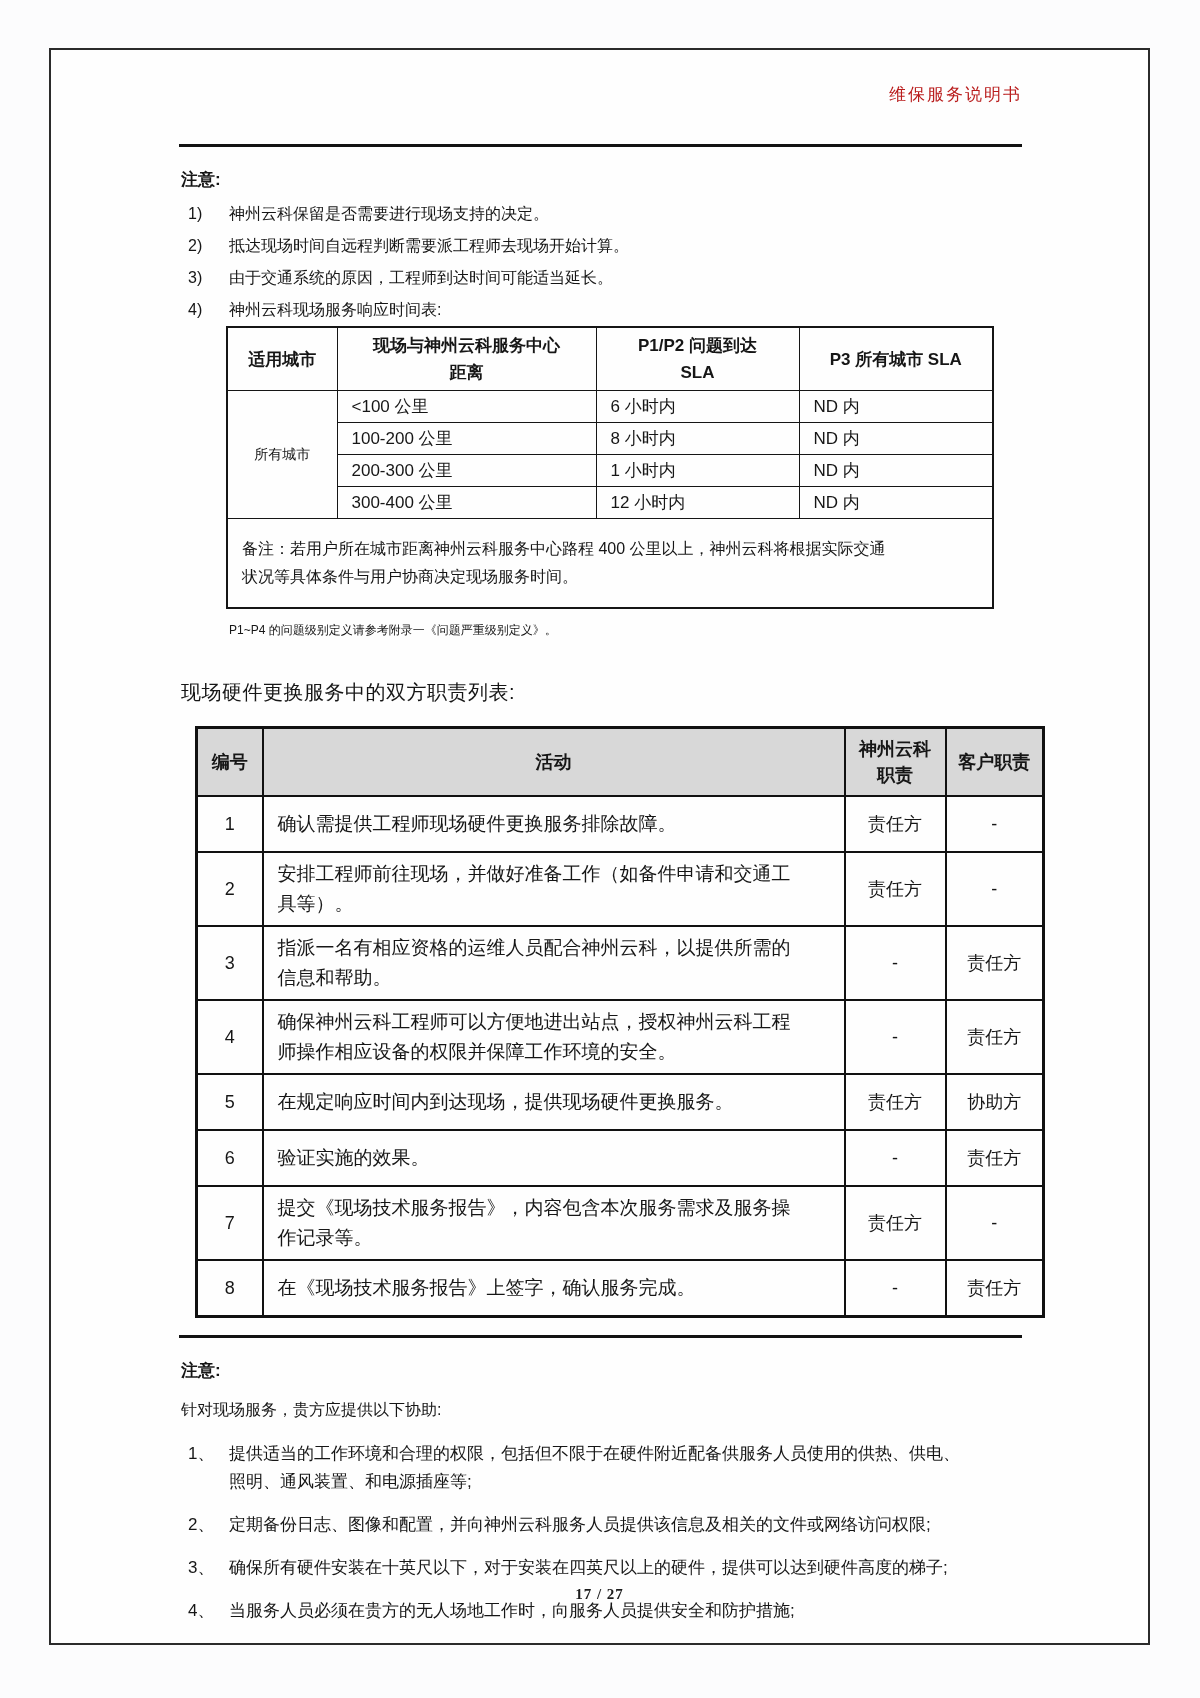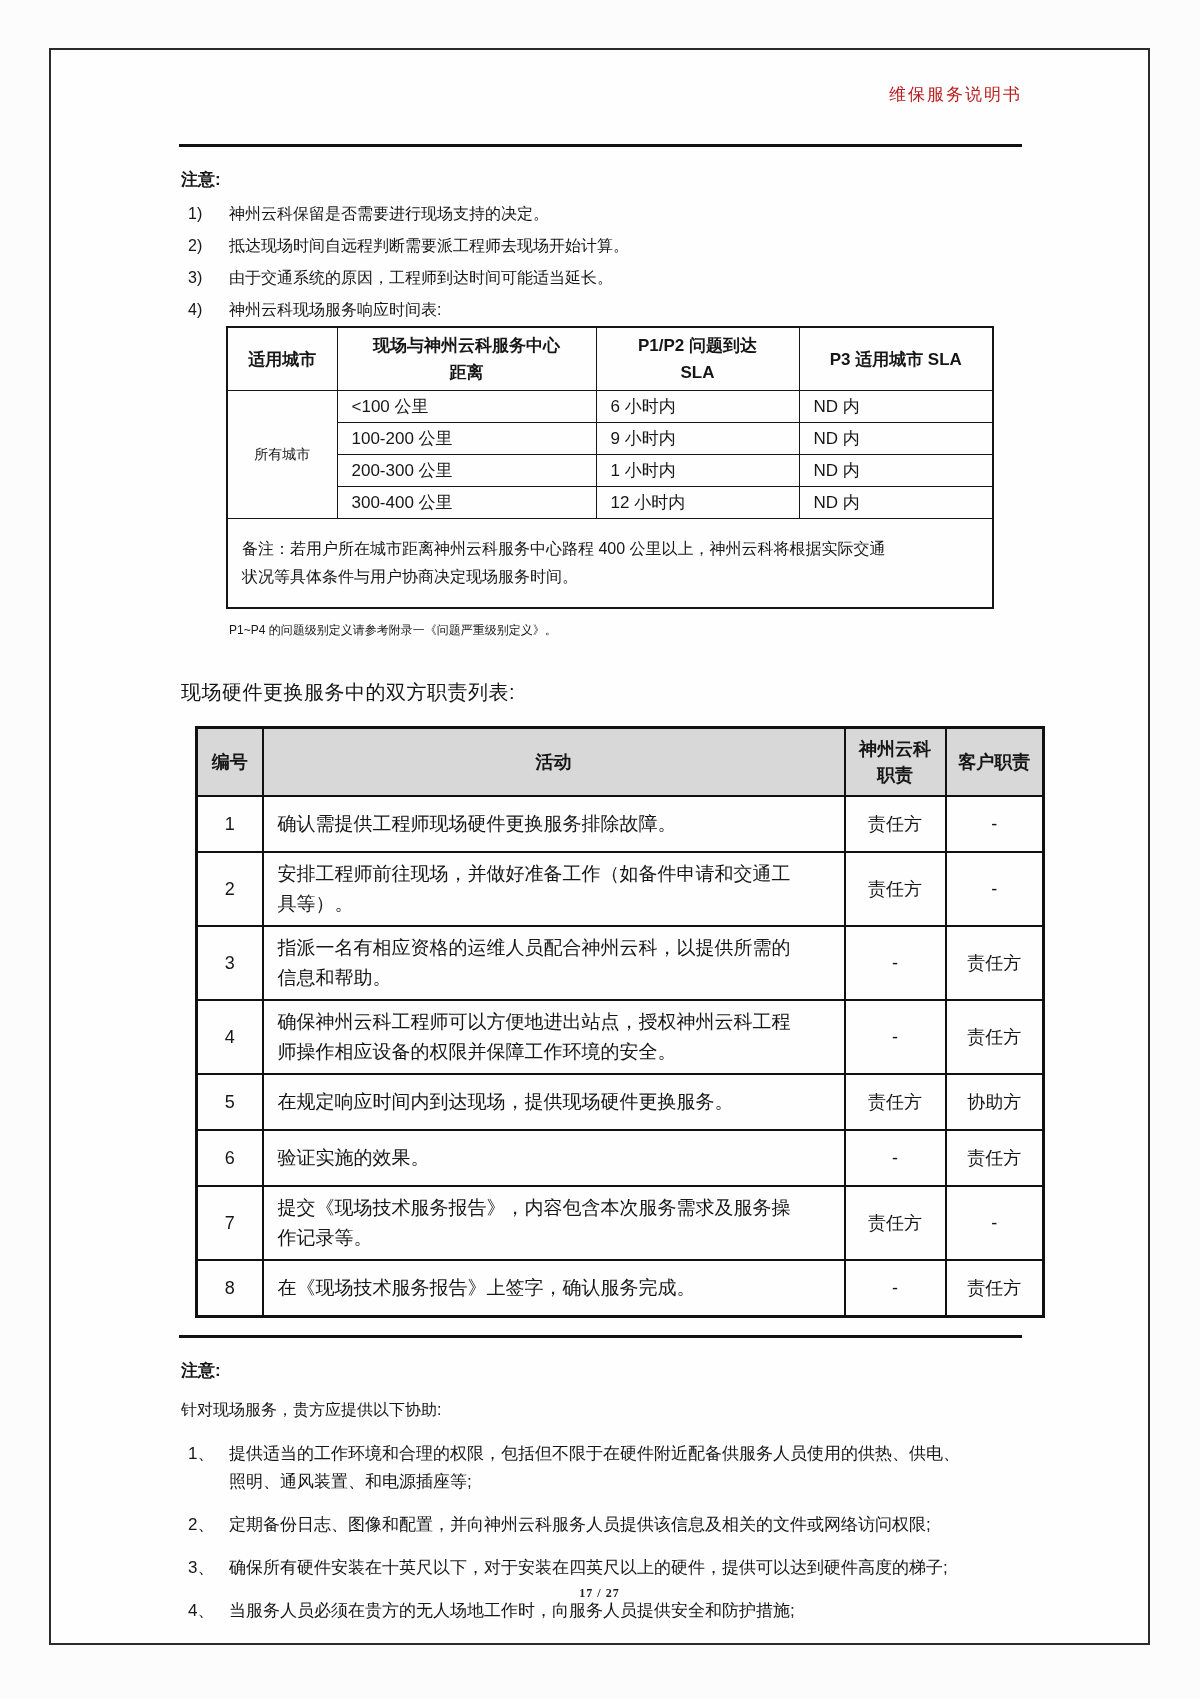--- a/index.html
+++ b/index.html
@@ -59,21 +59,21 @@
 
   .intro{margin:15px 0 0 181px;font-size:16px;line-height:24px;}
   ol.plist2{list-style:none;margin:18px 0 0 188px;padding:0 178px 0 0;}
   ol.plist2 li{display:flex;font-size:17px;line-height:28px;margin-bottom:15px;}
   ol.plist2 .num{flex:0 0 41px;}
   ol.plist2 .txt{flex:1 1 auto;}
 
   .pagenum{
     position:absolute;left:49px;top:1586px;width:1101px;text-align:center;
     font-family:"Liberation Serif","DejaVu Serif",serif;
-    font-size:12px;font-weight:bold;color:#1c1c1c;letter-spacing:1px;
+    font-size:15px;font-weight:bold;color:#1c1c1c;letter-spacing:1px;
   }
 </style>
 </head>
 <body>
 
 <div class="doc">
   <div class="frame"></div>
 
   <div class="content">
 
@@ -111,31 +111,31 @@
           <col style="width:203px">
           <col style="width:194px">
         </colgroup>
       <tbody>
           <tr>
         <th>适用城市</th>
         <th class="preline">现场与神州云科服务中心
 距离</th>
         <th class="preline">P1/P2 问题到达
 SLA</th>
-        <th>P3 适用城市 SLA</th>
+        <th>P3 所有城市 SLA</th>
       </tr>
       <tr>
         <td class="city" rowspan="4">所有城市</td>
         <td>&lt;100 公里</td>
         <td>6 小时内</td>
         <td>ND 内</td>
       </tr>
       <tr>
         <td>100-200 公里</td>
-        <td>9 小时内</td>
+        <td>8 小时内</td>
         <td>ND 内</td>
       </tr>
       <tr>
         <td>200-300 公里</td>
         <td>1 小时内</td>
         <td>ND 内</td>
       </tr>
       <tr>
         <td>300-400 公里</td>
         <td>12 小时内</td>

